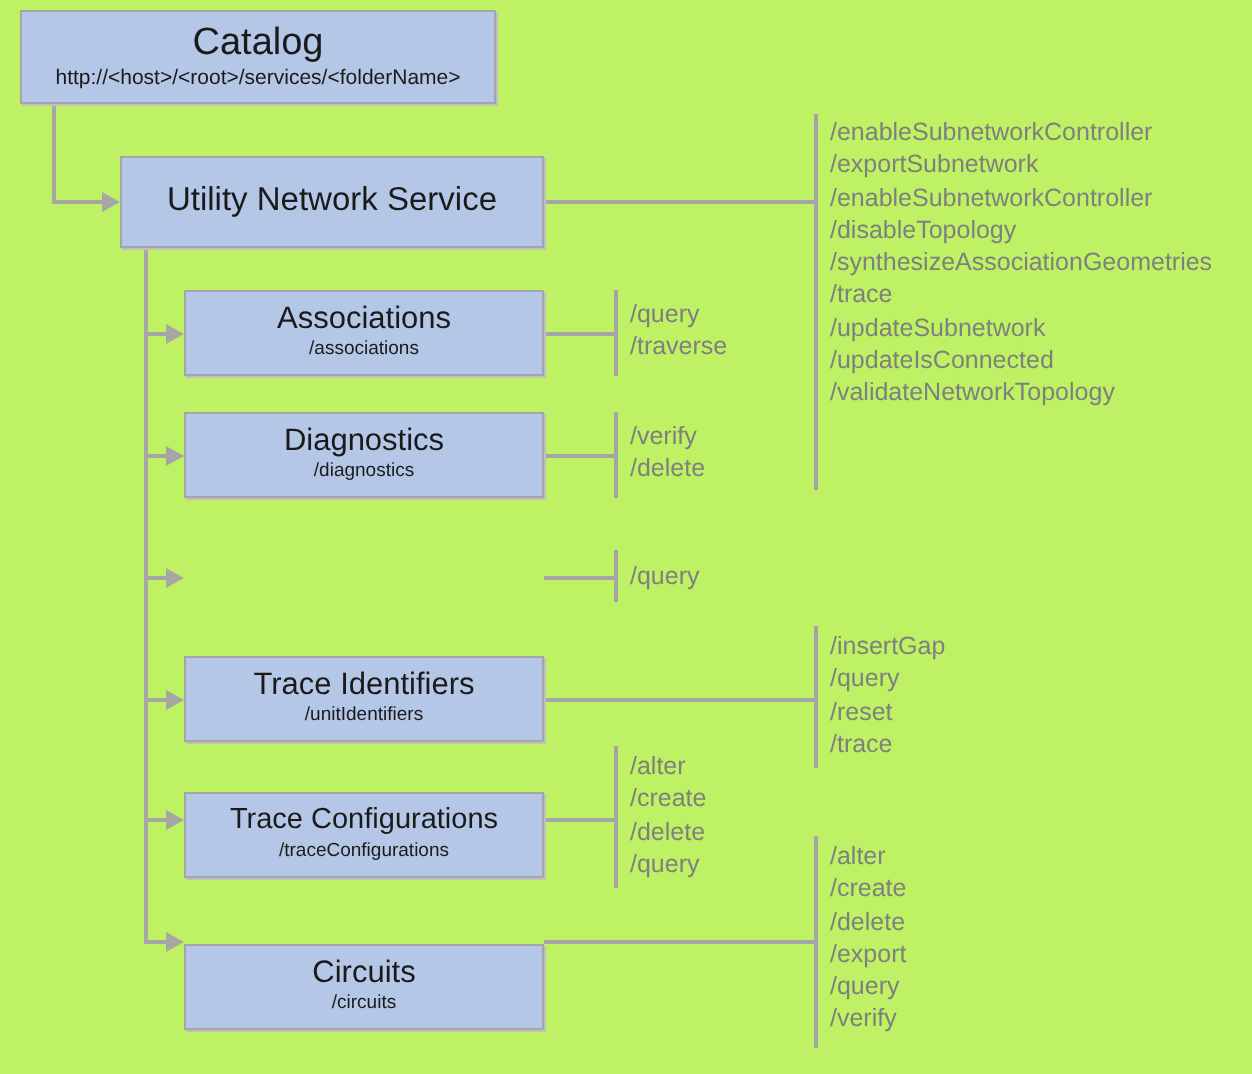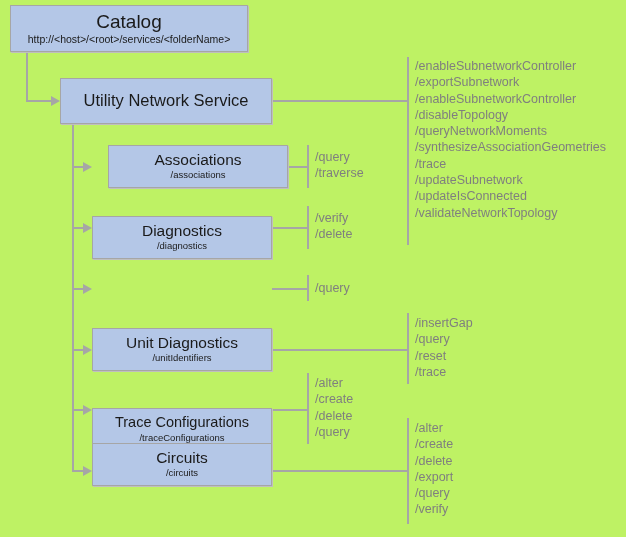--- a/index.html
+++ b/index.html
@@ -46,27 +46,27 @@
   #node-catalog .subtitle { font-size: 10.5px; }
 
   #node-uns { left: 60px; top: 78px; width: 212px; height: 46px; }
   #node-uns .title { font-size: 16.5px; }
   #node-uns .subtitle { font-size: 10px; }
 
   .child { left: 92px; width: 180px; height: 43px; }
   .child .title { font-size: 15.5px; }
   .child .subtitle { font-size: 9.5px; }
 
-  #node-associations  { top: 145px; margin-left: 16px; }
-  #node-diagnostics   { top: 216px; }
+  #node-associations  { top: 145px; }
+  #node-diagnostics   { top: 206px; }
   #node-locations     { top: 267px; }
   #node-unitids       { top: 328px; }
-  #node-traceconfigs  { top: 408px; }
+  #node-traceconfigs  { top: 396px; }
   #node-traceconfigs .title { font-size: 14.5px; }
-  #node-circuits      { top: 443px; text-align: right; }
+  #node-circuits      { top: 472px; text-align: right; }
 
   
   .ln {
     position: absolute;
     background: #a6a6a6;
   }
   .ln.h { height: 2px; }
   .ln.v { width: 2px; }
 
   .arrow {
@@ -158,40 +158,39 @@
     <div class="subtitle">/associations</div>
   </div>
 
   <div class="node child" id="node-diagnostics">
     <div class="title">Diagnostics</div>
     <div class="subtitle">/diagnostics</div>
   </div>
 
 
   <div class="node child" id="node-unitids">
-    <div class="title">Unit Diagnostics</div>
+    <div class="title">Trace Identifiers</div>
     <div class="subtitle">/unitIdentifiers</div>
   </div>
 
   <div class="node child" id="node-traceconfigs">
     <div class="title">Trace Configurations</div>
     <div class="subtitle">/traceConfigurations</div>
   </div>
 
   <div class="node child" id="node-circuits">
     <div class="title">Circuits</div>
     <div class="subtitle">/circuits</div>
   </div>
 
   <div class="oplist" id="ops-uns" style="left:415px; top:58px;">
       <div>/enableSubnetworkController</div>
       <div>/exportSubnetwork</div>
       <div>/enableSubnetworkController</div>
       <div>/disableTopology</div>
-      <div>/queryNetworkMoments</div>
       <div>/synthesizeAssociationGeometries</div>
       <div>/trace</div>
       <div>/updateSubnetwork</div>
       <div>/updateIsConnected</div>
       <div>/validateNetworkTopology</div>
     </div>
 
   <div class="oplist" id="ops-associations" style="left:315px; top:149px;">
       <div>/query</div>
       <div>/traverse</div>

